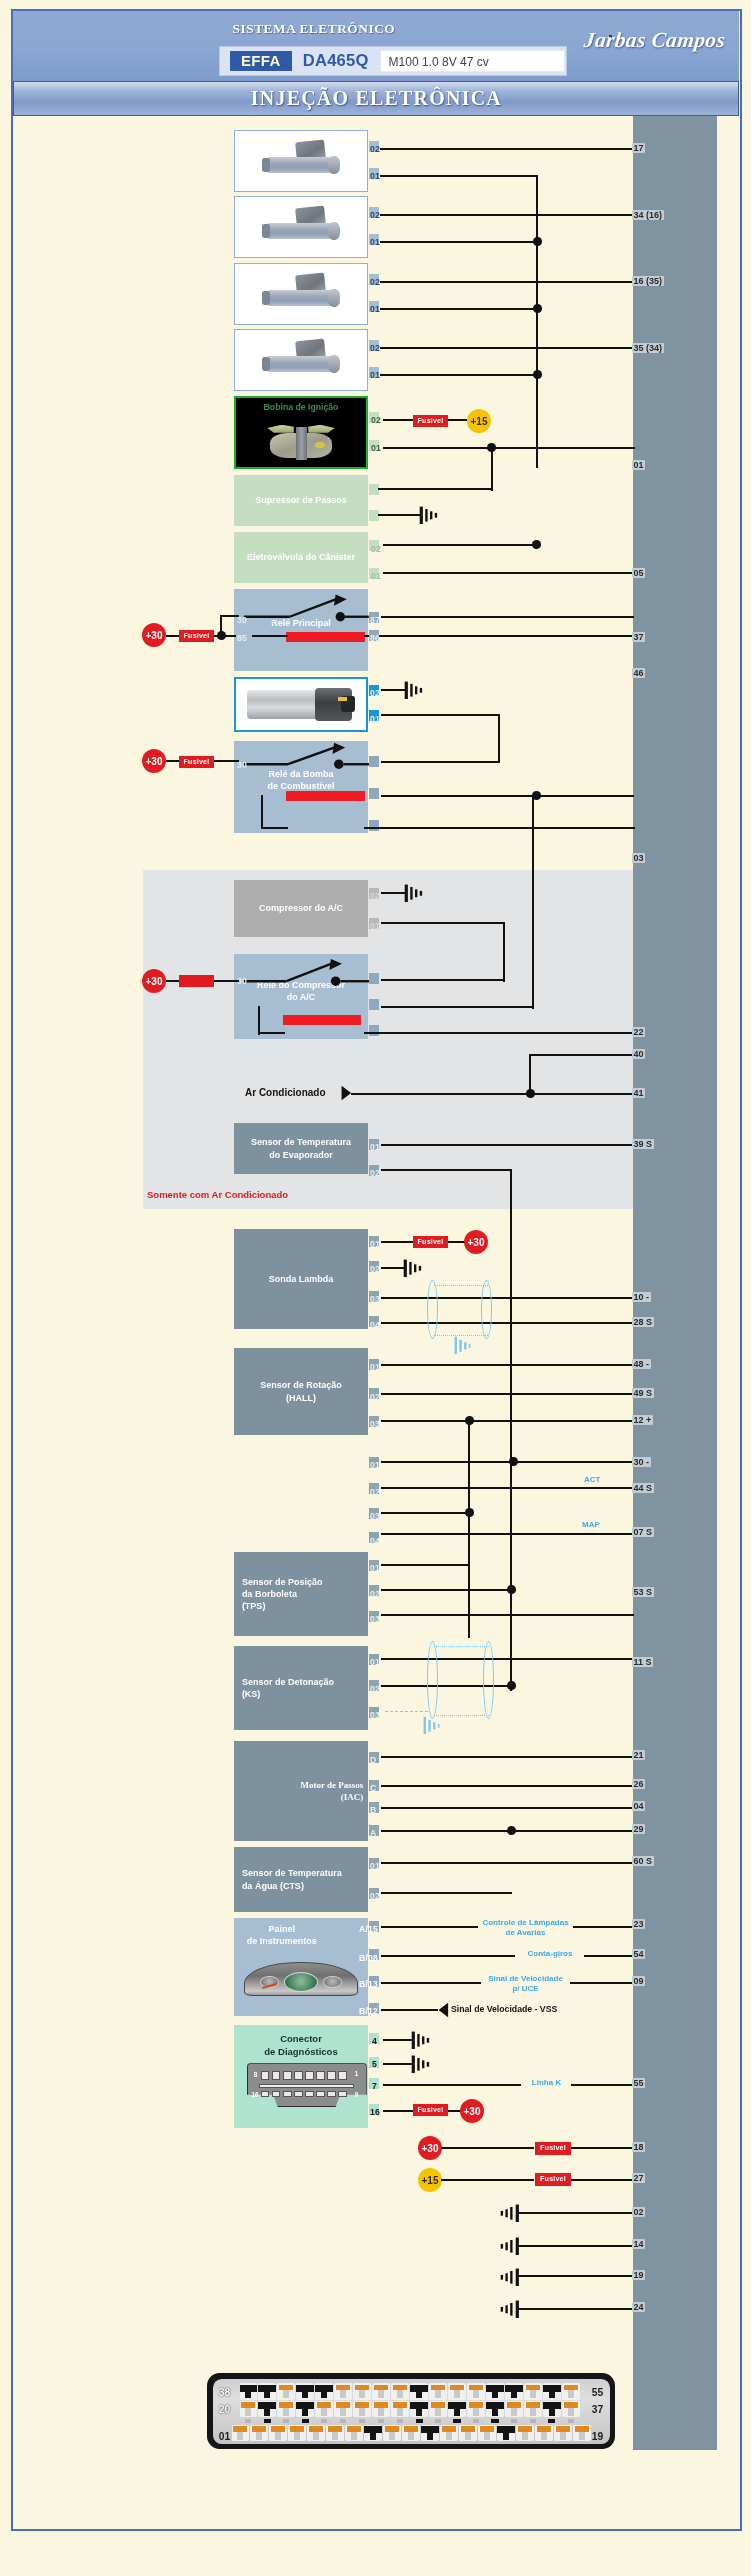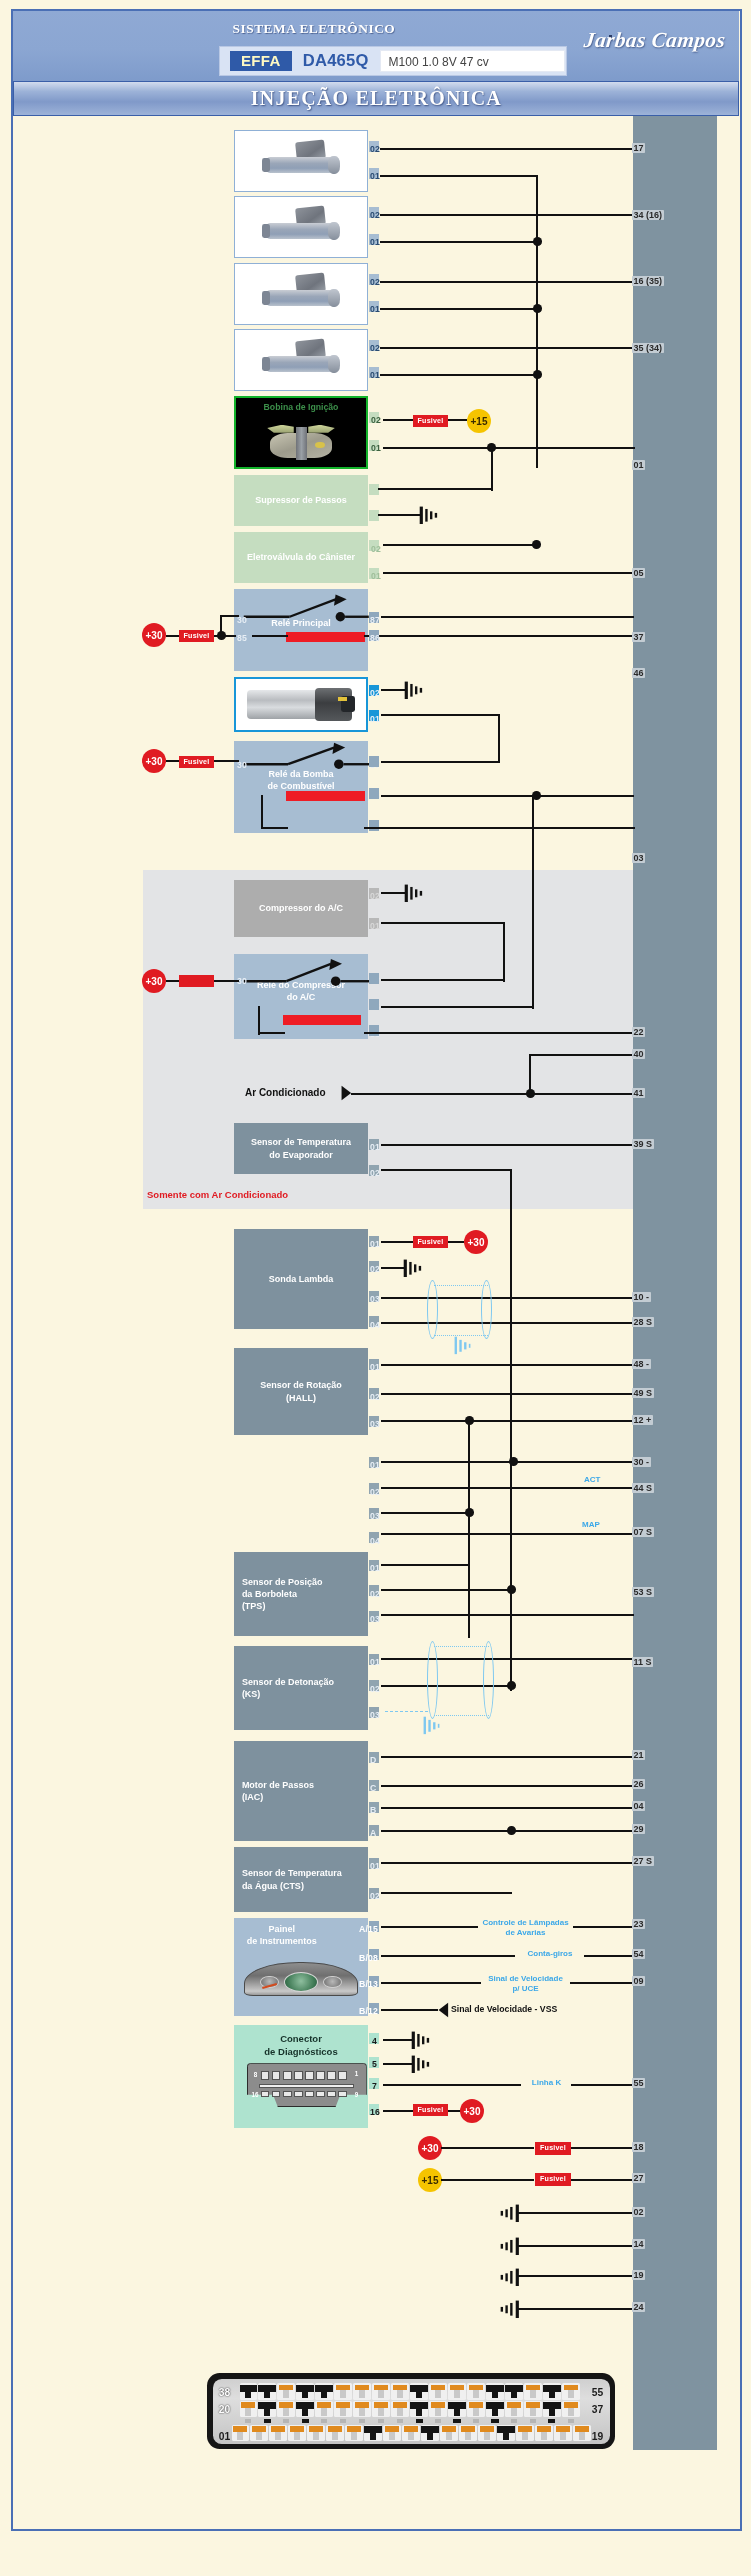--- a/index.html
+++ b/index.html
@@ -754,21 +754,21 @@
     <div class="shield-oval" style="left:483px; top:1641px; width:11px; height:78px;"></div>
     <div style="position:absolute; left:385px; top:1711px; width:43px; border-top:1.6px dashed #7ec8f0; height:0;"></div>
     <svg style="position:absolute; left:422px; top:1715px;" width="20.6" height="24" viewBox="0 0 26 30">
       <rect x="2" y="2" width="3" height="22" fill="#7ec8f0"></rect>
       <rect x="8" y="6" width="3" height="15" fill="#7ec8f0"></rect>
       <rect x="14" y="9" width="3" height="9" fill="#7ec8f0"></rect>
       <rect x="20" y="11" width="2" height="5" fill="#7ec8f0"></rect>
     </svg>
 
     <div class="comp comp-gray" style="left:234px; top:1741px; width:134px; height:100px;">
-      <span style="white-space:pre-line; text-align:left; width:100%; padding-left:3.2px;">Motor de Passos
+      <span style="white-space:pre-line; text-align:right; width:100%; padding-left:3.2px;font-family:Liberation Serif, serif;">Motor de Passos
 (IAC)</span>
     </div>
     <div class="tab gray" style="left:369px; top:1752px;"></div>
     <div class="tab gray" style="left:369px; top:1780px;"></div>
     <div class="tab gray" style="left:369px; top:1802px;"></div>
     <div class="tab gray" style="left:369px; top:1825px;"></div>
     <div class="pinlbl" style="left:370px; top:1755px;">D</div>
     <div class="pinlbl" style="left:370px; top:1783px;">C</div>
     <div class="pinlbl" style="left:370px; top:1805px;">B</div>
     <div class="pinlbl" style="left:370px; top:1828px;">A</div>
@@ -963,21 +963,21 @@
       <div class="ecupin" style="left: 632px; top: 1415px;"><span class="num">12 +</span></div>
       <div class="ecupin" style="left: 632px; top: 1457px;"><span class="num">30 -</span></div>
       <div class="ecupin" style="left: 632px; top: 1483px;"><span class="num">44 S</span></div>
       <div class="ecupin" style="left: 632px; top: 1527px;"><span class="num">07 S</span></div>
       <div class="ecupin" style="left: 632px; top: 1587px;"><span class="num">53 S</span></div>
       <div class="ecupin" style="left: 632px; top: 1657px;"><span class="num">11 S</span></div>
       <div class="ecupin" style="left: 632px; top: 1750px;"><span class="num">21</span></div>
       <div class="ecupin" style="left: 632px; top: 1779px;"><span class="num">26</span></div>
       <div class="ecupin" style="left: 632px; top: 1801px;"><span class="num">04</span></div>
       <div class="ecupin" style="left: 632px; top: 1824px;"><span class="num">29</span></div>
-      <div class="ecupin" style="left: 632px; top: 1856px;"><span class="num">27 S</span></div>
+      <div class="ecupin" style="left: 632px; top: 1856px;"><span class="num">60 S</span></div>
       <div class="ecupin" style="left: 632px; top: 1919px;"><span class="num">23</span></div>
       <div class="ecupin" style="left: 632px; top: 1949px;"><span class="num">54</span></div>
       <div class="ecupin" style="left: 632px; top: 1976px;"><span class="num">09</span></div>
       <div class="ecupin" style="left: 632px; top: 2078px;"><span class="num">55</span></div>
       <div class="ecupin" style="left: 632px; top: 2142px;"><span class="num">18</span></div>
       <div class="ecupin" style="left: 632px; top: 2173px;"><span class="num">27</span></div>
       <div class="ecupin" style="left: 632px; top: 2207px;"><span class="num">02</span></div>
       <div class="ecupin" style="left: 632px; top: 2239px;"><span class="num">14</span></div>
       <div class="ecupin" style="left: 632px; top: 2270px;"><span class="num">19</span></div>
       <div class="ecupin" style="left: 632px; top: 2302px;"><span class="num">24</span></div>

